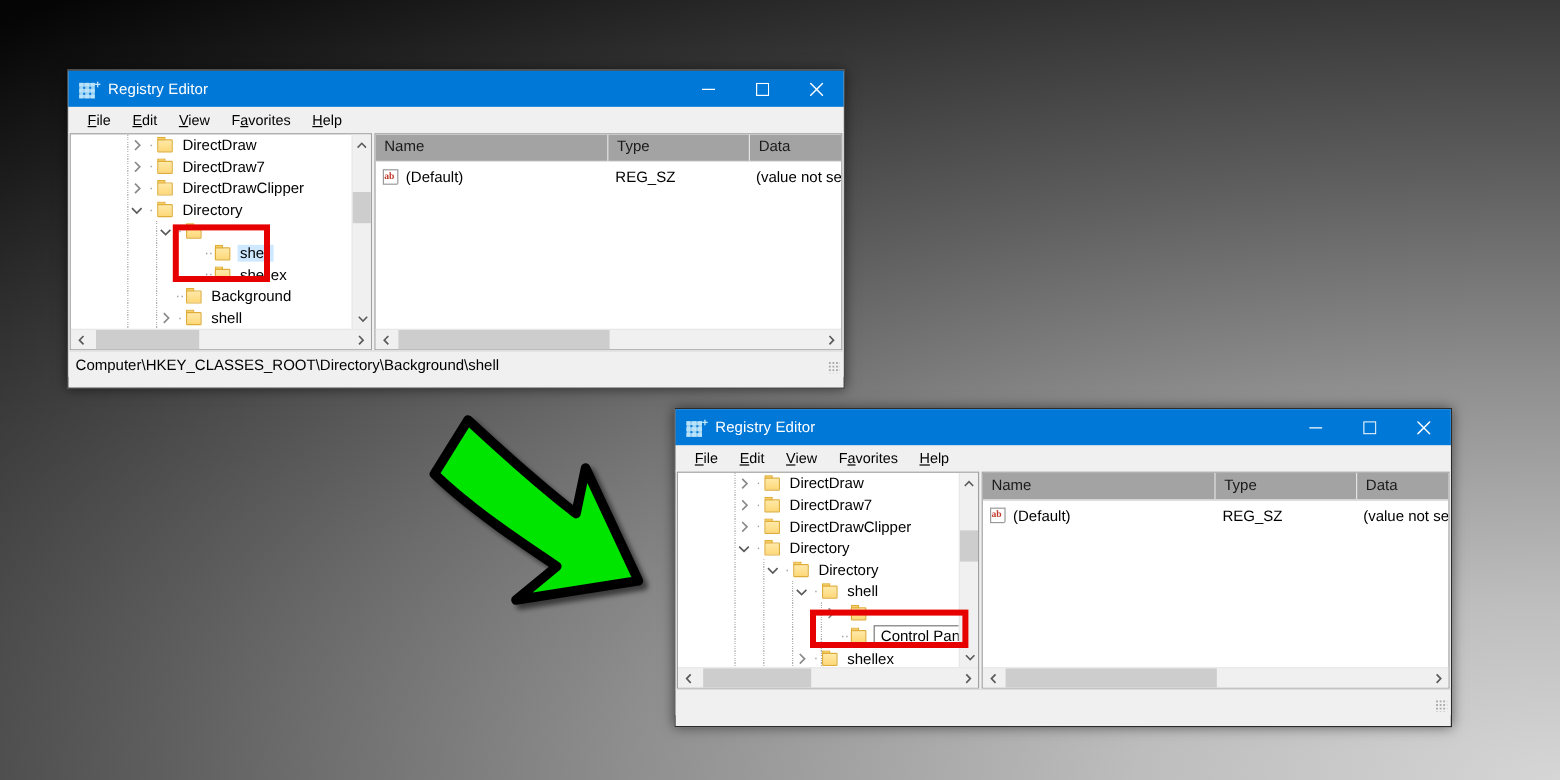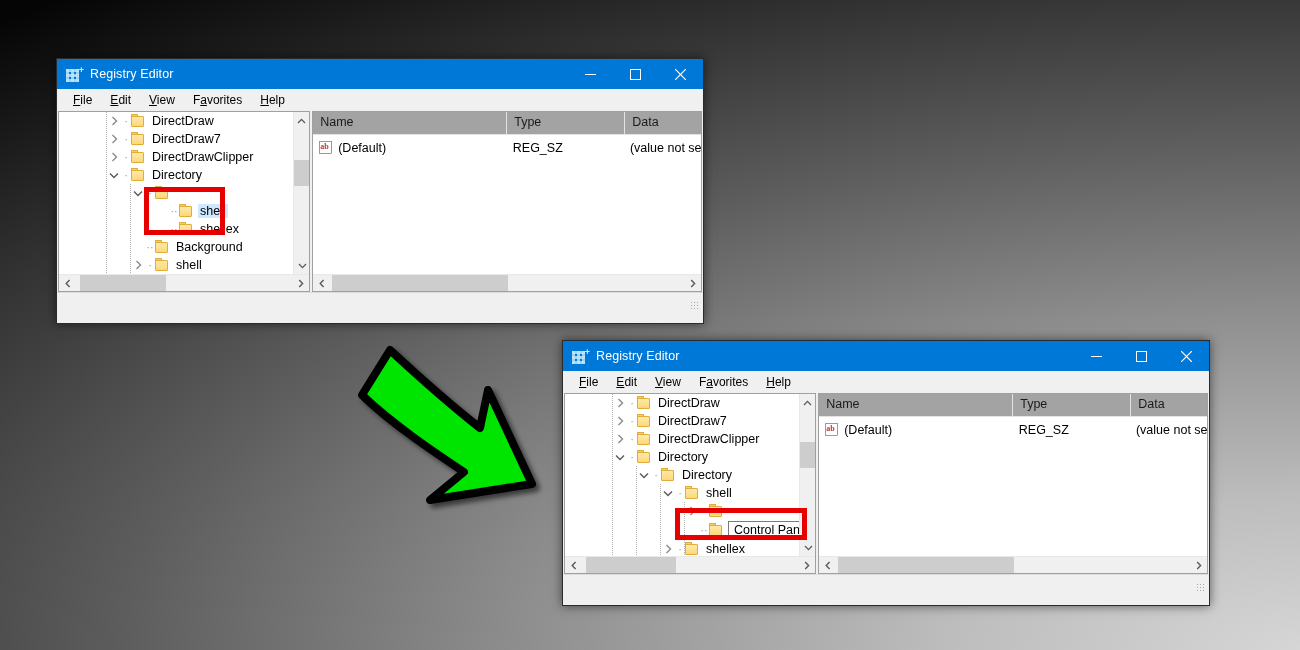--- a/index.html
+++ b/index.html
@@ -520,20 +520,21 @@
           <div class="arrow">
             <svg width="6" height="9" viewBox="0 0 6 9">
                 <polyline points="1.2,1 4.6,4.5 1.2,8" fill="none" stroke="#5a5a5a" stroke-width="1.4"></polyline>
               </svg>
           </div>
         </div>
       </div>
     </div>
 
     <div class="statusbar">
+      <span>Computer\HKEY_CLASSES_ROOT\Directory\Background\shell</span>
       <div class="grip"></div>
     </div>
 
     <div class="redbox" style="left:87px; top:128px; width:81px; height:48px;"></div>
   </div>
 
   <div class="arrow-wrap" style="left:348px; top:332px; width:200px; height:186px;">
     <svg width="200" height="186" viewBox="0 0 200 186">
       <defs>
         <filter id="arrshadow" x="-30%" y="-30%" width="180%" height="180%">

